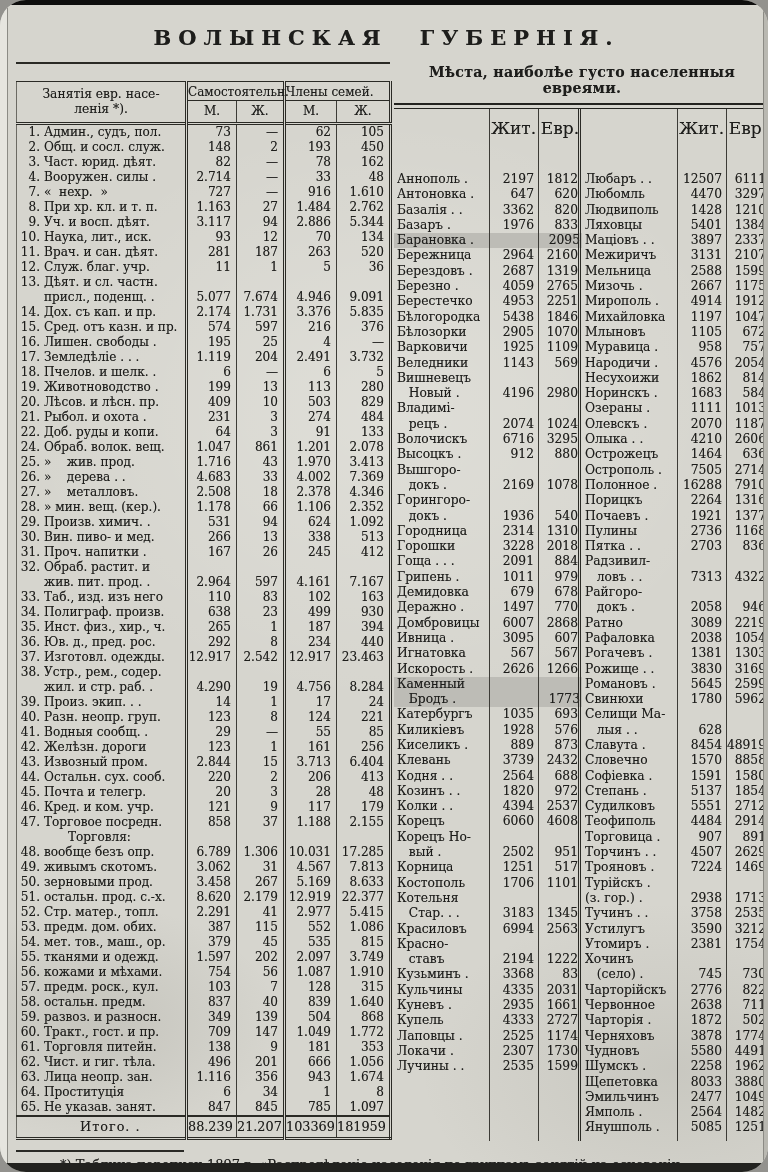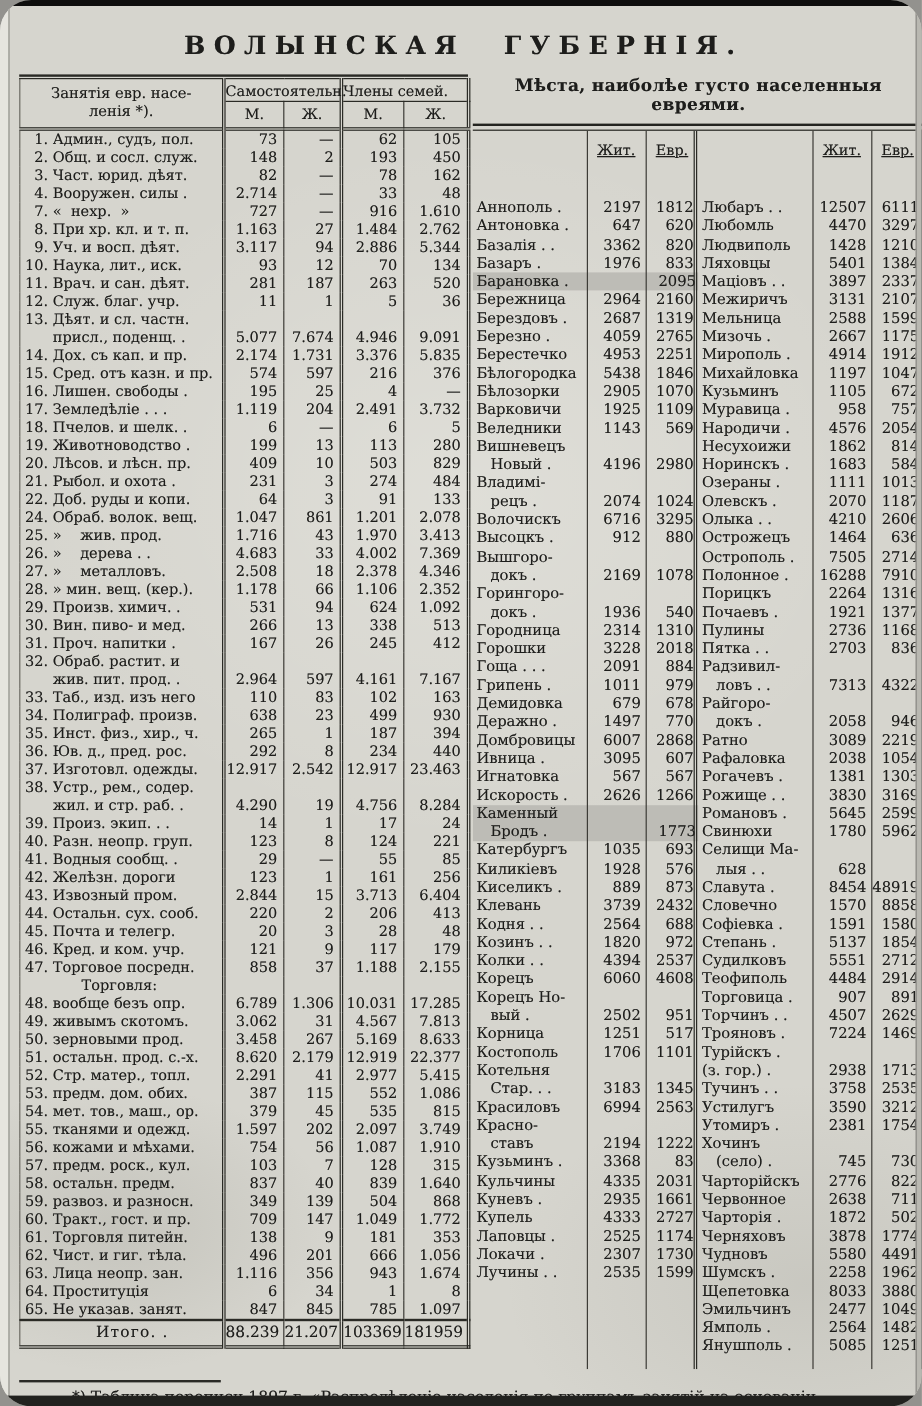--- a/index.html
+++ b/index.html
@@ -15,21 +15,21 @@
              radial-gradient(ellipse 420px 280px at 88% 92%, rgba(110,110,100,.13), transparent 60%),
              radial-gradient(ellipse 520px 420px at 50% 35%, rgba(255,255,250,.22), transparent 70%),
              #d6d5ce;
            text-shadow:0 0 .5px rgba(25,25,22,.45);}
   .title{margin:6px 0 12px;text-align:center;font-size:21px;font-weight:bold;letter-spacing:7px;word-spacing:18px;}
   .main{display:flex;align-items:flex-start;margin-left:2px;}
   .left{flex:none;width:374px;}
   .right{flex:none;width:376px;margin-left:4px;}
 
   
-  .occ-wrap{border-top:2px solid #2a2a25;padding-top:1px;}
+  .occ-wrap{border-top:2px solid #2a2a25;padding-top:17px;}
   table.occ{border-collapse:collapse;table-layout:fixed;width:374px;
             border-top:1px solid #2a2a25;border-bottom:3px double #2a2a25;
             border-left:1px solid #6b6a63;border-right:3px double #2a2a25;}
   .occ th,.occ td{padding:0;font-weight:normal;}
   .occ thead{border-bottom:3px double #2a2a25;}
   .occ th.hlbl{font-size:12.3px;line-height:15px;text-align:center;padding:5px 2px;}
   .occ th.gh{font-size:12px;border-bottom:1px solid #2a2a25;text-align:left;padding:2px 0 1px;}
   .occ th.sh{font-size:12px;text-align:center;padding:2px 0 3px;}
   .occ .c0{border-left:3px double #2a2a25;}
   .occ .c1{border-left:1px solid #3c3b36;}
@@ -48,21 +48,21 @@
   
   .places-title{font-weight:bold;font-size:14.2px;text-align:center;letter-spacing:.3px;margin:2px 0 7px;}
   .dbl-rule{height:3px;border-top:2px solid #23231f;border-bottom:1px solid #23231f;}
   .groups{display:flex;}
   .pgroup{position:relative;width:188px;height:1032px;overflow:hidden;}
   .vl{position:absolute;top:0;bottom:0;width:0;}
   .vl1{left:95px;border-left:1px solid #3c3b36;}
   .vl2{left:144px;border-left:1px solid #3c3b36;}
   .pgroup.g1 .vl3{left:184px;border-left:3px double #2a2a25;}
   .pgroup.g2 .vl3{left:185px;border-left:2px solid #3c3b36;}
-  .phead{display:grid;grid-template-columns:95px 49px 44px;font-size:12px;padding-top:9px;text-decoration:underline;}
+  .phead{display:grid;grid-template-columns:95px 49px 44px;font-size:17px;padding-top:9px;}
   .ph-z,.ph-e{text-align:center;}
   .prows{margin-top:34px;}
   .prow{display:grid;grid-template-columns:95px 49px 44px;align-items:end;line-height:15.3px;font-size:12.3px;}
   .pn{padding-left:3px;white-space:nowrap;overflow:hidden;}
   .pz,.pe{text-align:right;padding-right:4px;white-space:nowrap;}
   .prow.hl{background:#bdbcb6;gap:46px;}
 
   
   .fnrule{width:168px;border-top:2px solid #2a2a26;margin:9px 0 4px 2px;}
   .footnote{font-size:13px;line-height:17px;padding-left:12px;}
@@ -1203,21 +1203,21 @@
                   <span class="pn">Мирополь .</span>
                   <span class="pz">4914</span>
                   <span class="pe">1912</span>
                 </div>
                 <div class="prow">
                   <span class="pn">Михайловка</span>
                   <span class="pz">1197</span>
                   <span class="pe">1047</span>
                 </div>
                 <div class="prow">
-                  <span class="pn">Кузьминъ</span>
+                  <span class="pn">Млыновъ</span>
                   <span class="pz">1105</span>
                   <span class="pe">672</span>
                 </div>
                 <div class="prow">
                   <span class="pn">Муравица .</span>
                   <span class="pz">958</span>
                   <span class="pe">757</span>
                 </div>
                 <div class="prow">
                   <span class="pn">Народичи .</span>

